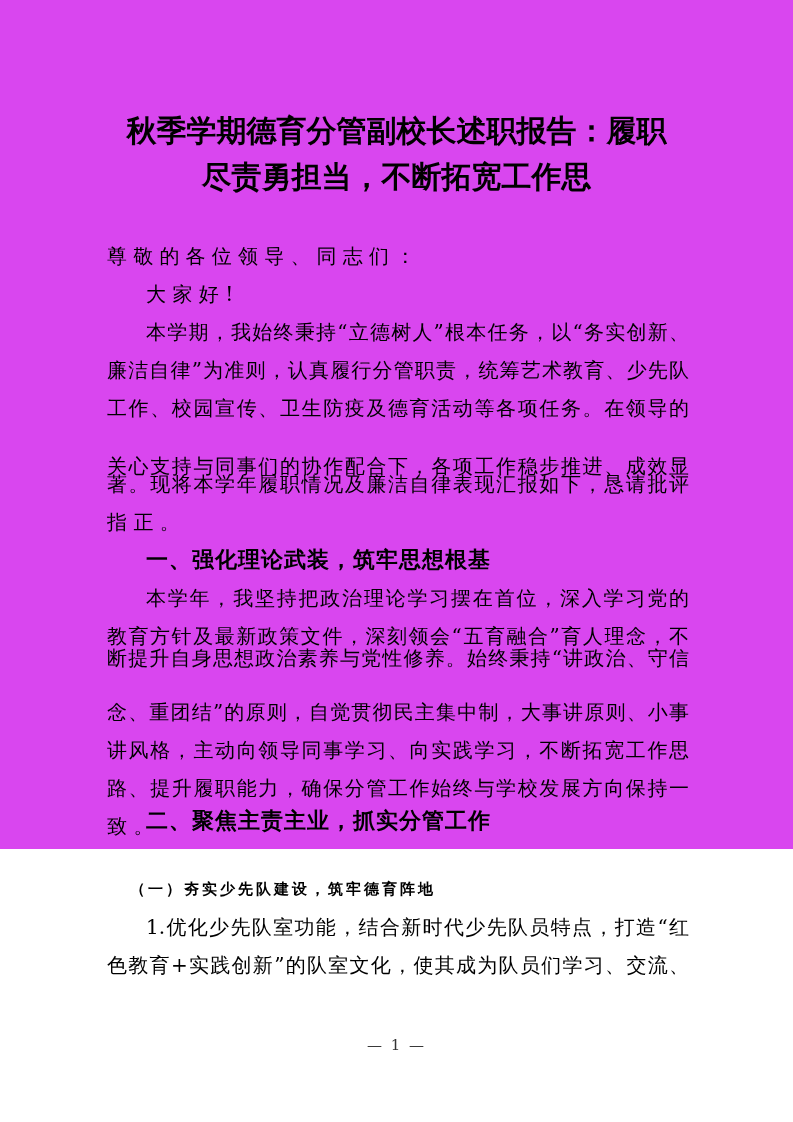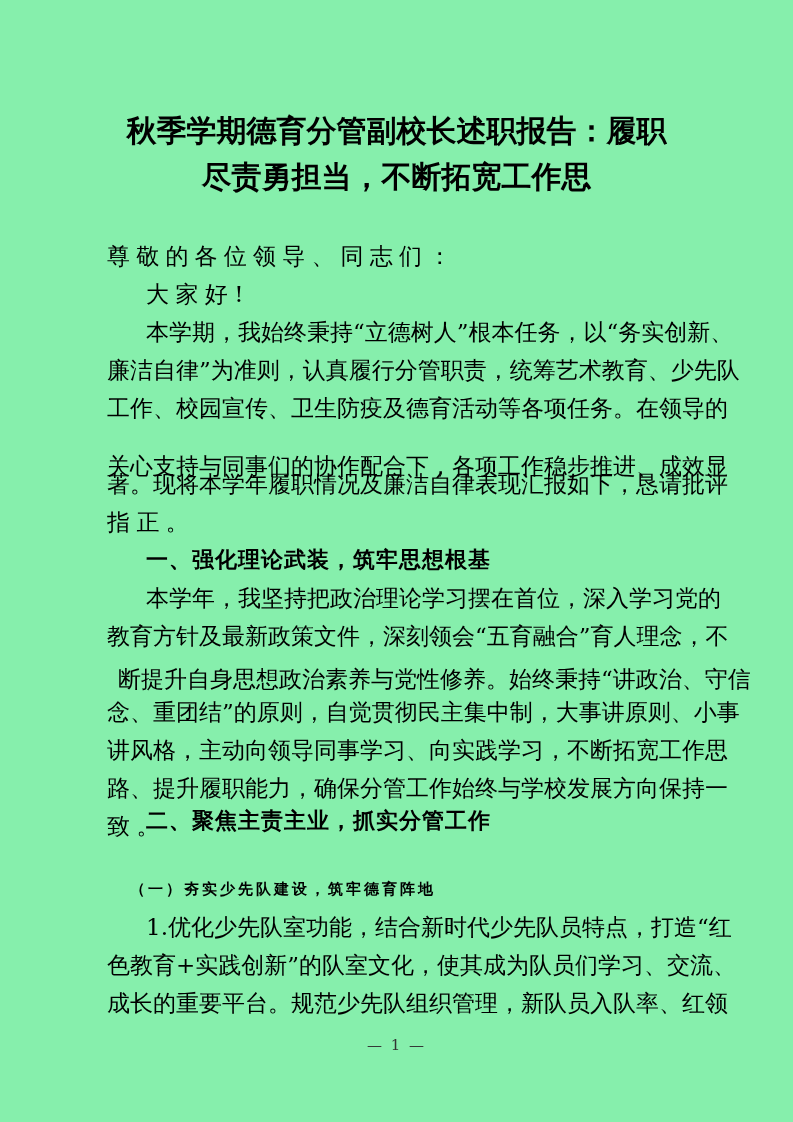--- a/index.html
+++ b/index.html
@@ -1,23 +1,23 @@
 <!DOCTYPE html>
 <html><head>
 <meta charset="utf-8">
 <style>
   html, body { margin: 0; padding: 0; background: #ffffff; }
   body { width: 793px; height: 1122px; position: relative; overflow: hidden; color: #000; }
-  .page { position: absolute; left: 0; top: 0; width: 793px; height: 1122px; background: #86efac; }
+  .page { position: absolute; left: 0; top: 0; width: 793px; height: 849px; background: #d946ef; }
   .title { position: absolute; left: 100px; width: 593px; text-align: center;
     font-family: "DejaVu Sans", sans-serif; font-weight: bold; font-size: 30px; line-height: 46px; letter-spacing: 0px; }
   .title1 { top: 108px; }
   .title2 { top: 154px; }
   .line { position: absolute; left: 107px; width: 582px; white-space: nowrap;
-    font-family: "DejaVu Serif", serif; font-size: 23px; line-height: 38px; letter-spacing: 6.4px; }
+    font-family: "DejaVu Serif", serif; font-size: 20px; line-height: 38px; letter-spacing: 6.4px; }
   .justify { text-align: justify; text-align-last: justify; letter-spacing: 0; }
   .indent { left: 146px; width: 543px; }
   .h1 { font-family: "DejaVu Sans", sans-serif; font-weight: bold; letter-spacing: 1px; font-size: 22px; }
   .h2 { font-family: "DejaVu Serif", serif; font-weight: bold; letter-spacing: 3px; font-size: 15px; }
   .footer { position: absolute; top: 1010px; left: 0; width: 793px; text-align: center;
     font-family: "DejaVu Serif", serif; font-size: 15px; color: #333; letter-spacing: 2px; }
 </style>
 </head>
 <body>
 
@@ -32,27 +32,26 @@
   <div class="line justify" style="top:351px;">廉洁自律”为准则，认真履行分管职责，统筹艺术教育、少先队</div>
   <div class="line justify" style="top:389px;">工作、校园宣传、卫生防疫及德育活动等各项任务。在领导的</div>
   <div class="line justify" style="top:427px;margin-top:20px;">关心支持与同事们的协作配合下，各项工作稳步推进、成效显</div>
   <div class="line justify" style="top:465px;">著。现将本学年履职情况及廉洁自律表现汇报如下，恳请批评</div>
   <div class="line" style="top:503px;">指正。</div>
 
   <div class="line indent h1" style="top:541px;">一、强化理论武装，筑牢思想根基</div>
 
   <div class="line indent justify" style="top:579px;">本学年，我坚持把政治理论学习摆在首位，深入学习党的</div>
   <div class="line justify" style="top:617px;">教育方针及最新政策文件，深刻领会“五育融合”育人理念，不</div>
-  <div class="line justify" style="top:660px;margin-left:11px;">断提升自身思想政治素养与党性修养。始终秉持“讲政治、守信</div>
+  <div class="line justify" style="top:639px;">断提升自身思想政治素养与党性修养。始终秉持“讲政治、守信</div>
   <div class="line justify" style="top:693px;">念、重团结”的原则，自觉贯彻民主集中制，大事讲原则、小事</div>
   <div class="line justify" style="top:731px;">讲风格，主动向领导同事学习、向实践学习，不断拓宽工作思</div>
   <div class="line justify" style="top:769px;">路、提升履职能力，确保分管工作始终与学校发展方向保持一</div>
   <div class="line" style="top:807px;">致。</div>
 
   <div class="line indent h1" style="top:802px;">二、聚焦主责主业，抓实分管工作</div>
   <div class="line h2" style="top:870px;left:130px;">（一）夯实少先队建设，筑牢德育阵地</div>
 
   <div class="line indent justify" style="top:908px;">1.优化少先队室功能，结合新时代少先队员特点，打造“红</div>
   <div class="line justify" style="top:946px;">色教育+实践创新”的队室文化，使其成为队员们学习、交流、</div>
-  <div class="line justify" style="top:984px;">成长的重要平台。规范少先队组织管理，新队员入队率、红领</div>
 
   <div class="footer" style="top:1036px;">— 1 —</div>
 </div>
 
 </body></html>

